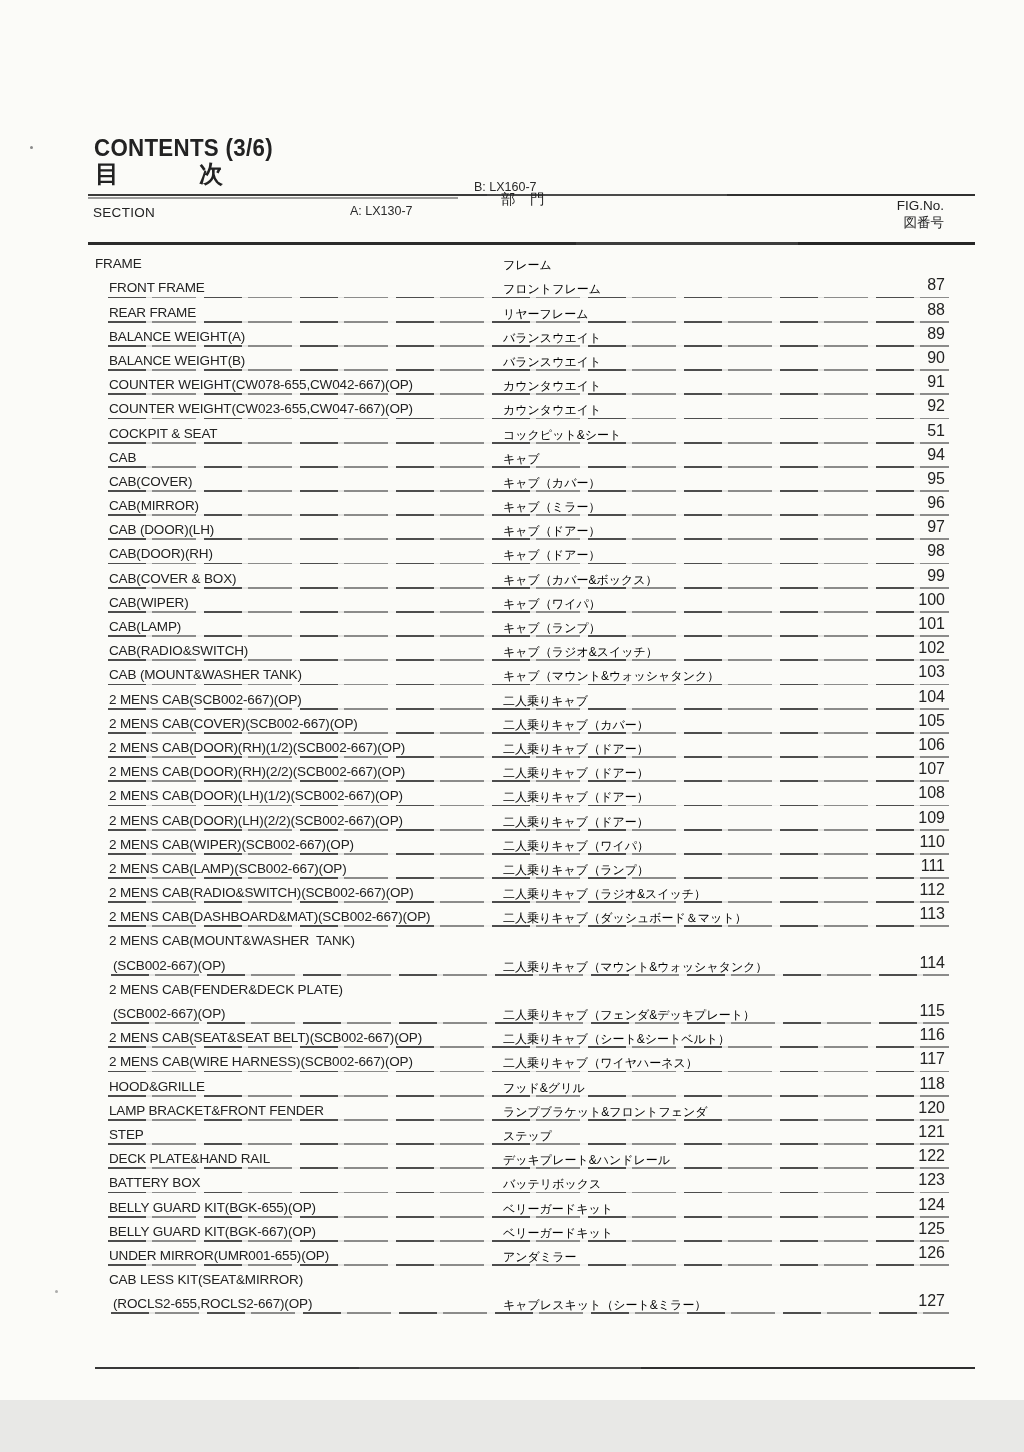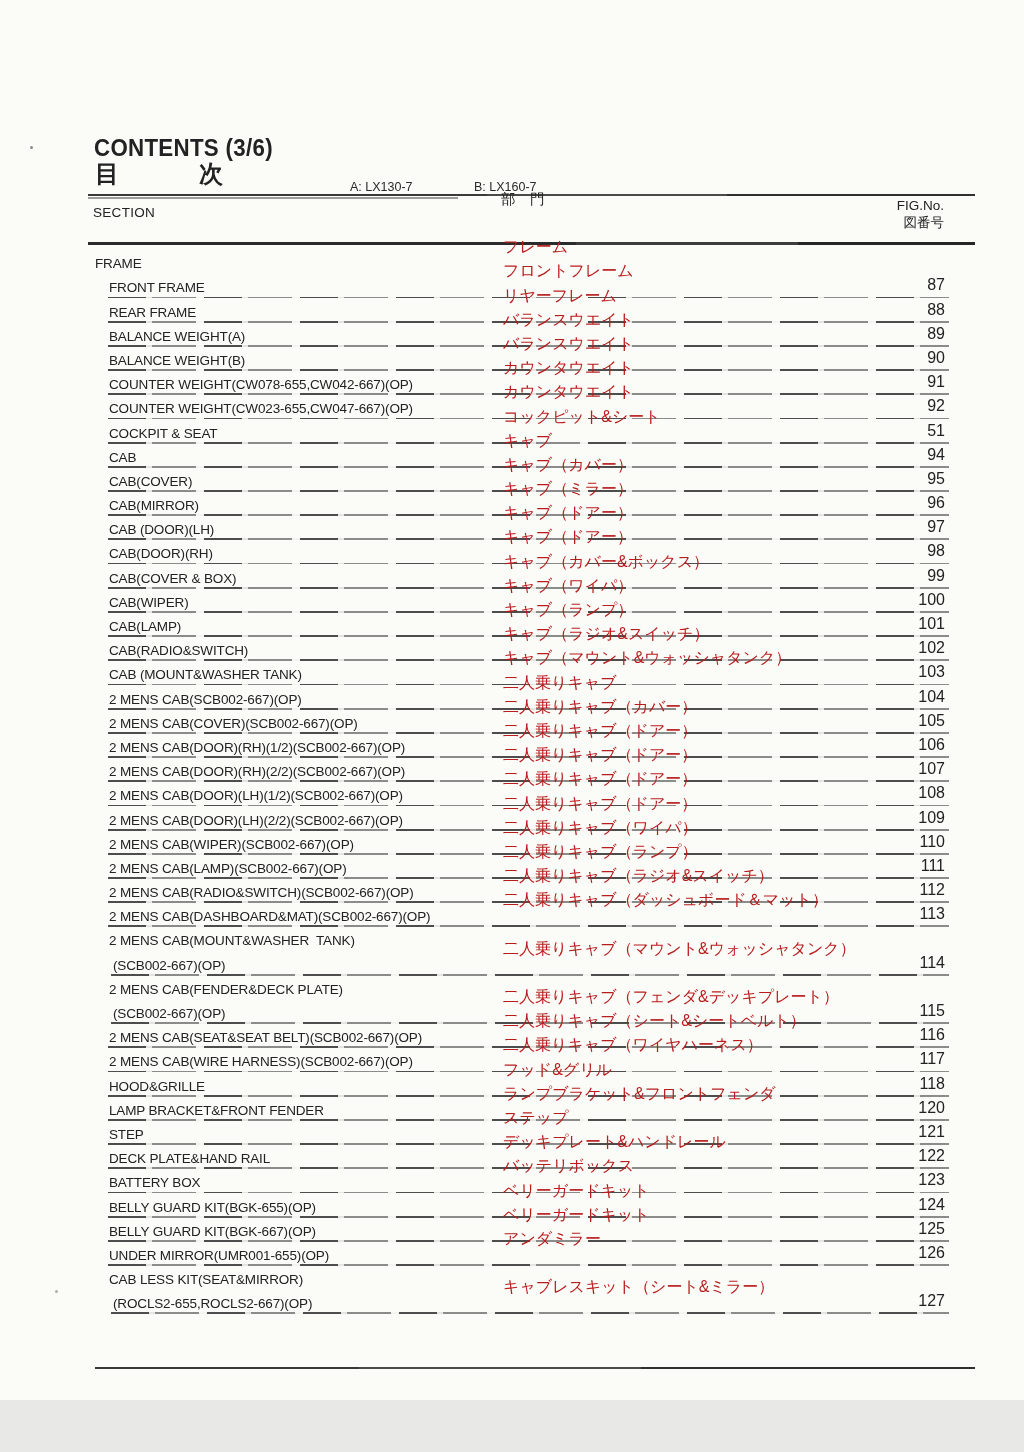--- a/index.html
+++ b/index.html
@@ -16,40 +16,40 @@
     position:absolute; left:94px; top:135px;
     font-size:23px; font-weight:bold; letter-spacing:.3px;
     transform:scaleX(.97); transform-origin:left;
   }
   .title-jp {
     position:absolute; left:95px; top:161px;
     font-size:24px; font-weight:bold;
     display:flex; gap:80px; line-height:1.1;
   }
   .model-label { position:absolute; top:180px; font-size:12.5px; color:#2a2a2a; }
-  .model-a { left:350px; }
+  .model-a { left:350px;margin-top:24px; }
   .model-b { left:474px; }
   .hline1 { position:absolute; left:88px; top:194px; width:887px; height:2px;
             background:linear-gradient(90deg,#3a3a3a 0 45%,#4a4a4a 45% 72%,#303030 72% 100%); }
   .hline1b { position:absolute; left:88px; top:197px; width:370px; height:1.5px; background:rgba(80,80,80,.55); }
   .col-section { position:absolute; left:93px; top:205px; font-size:13.5px; letter-spacing:.3px; }
   .col-dept    { position:absolute; left:501px; top:190px; font-size:14.5px; }
   .col-fig {
     position:absolute; left:872px; top:197px; width:72px;
     text-align:right; font-size:13.5px; line-height:1.28;
   }
   .hline2 { position:absolute; left:88px; top:242px; width:887px; height:3px;
             background:linear-gradient(90deg,#2b2b2b 0 55%,#3d3d3d 55% 80%,#262626 80% 100%); }
   
   .table { position:absolute; left:95px; top:250px; width:860px; }
   .row { position:relative; height:24.2px; }
   .row .en  { position:absolute; left:14px; bottom:3px; font-size:13.5px; letter-spacing:-.15px; white-space:pre; }
   .row.section .en { left:0;text-align:center; }
   .row.sub .en { left:18px; }
-  .row .jp  { position:absolute; left:408px; bottom:16px; font-size:16px; white-space:pre; color:#b91c1c; }
+  .row .jp  { position:absolute; left:408px; bottom:0; font-size:12px; white-space:pre; color:#000000; }
   .row .fig { position:absolute; right:10px; bottom:4px; font-size:16px; }
   .leader {
     position:absolute; bottom:0; left:13px; right:6px; height:1.8px;
     background-image:repeating-linear-gradient(90deg,
       rgba(62,62,62,.92) 0 38px,
       rgba(62,62,62,.12) 38px 44px,
       rgba(96,96,96,.72) 44px 88px,
       rgba(96,96,96,.05) 88px 96px);
   }
   .row.sub .leader { left:16px; }

